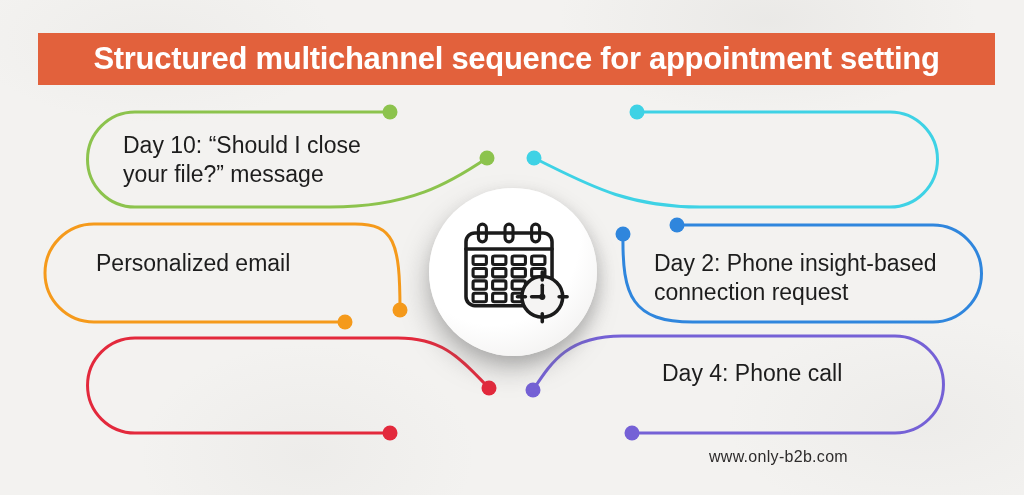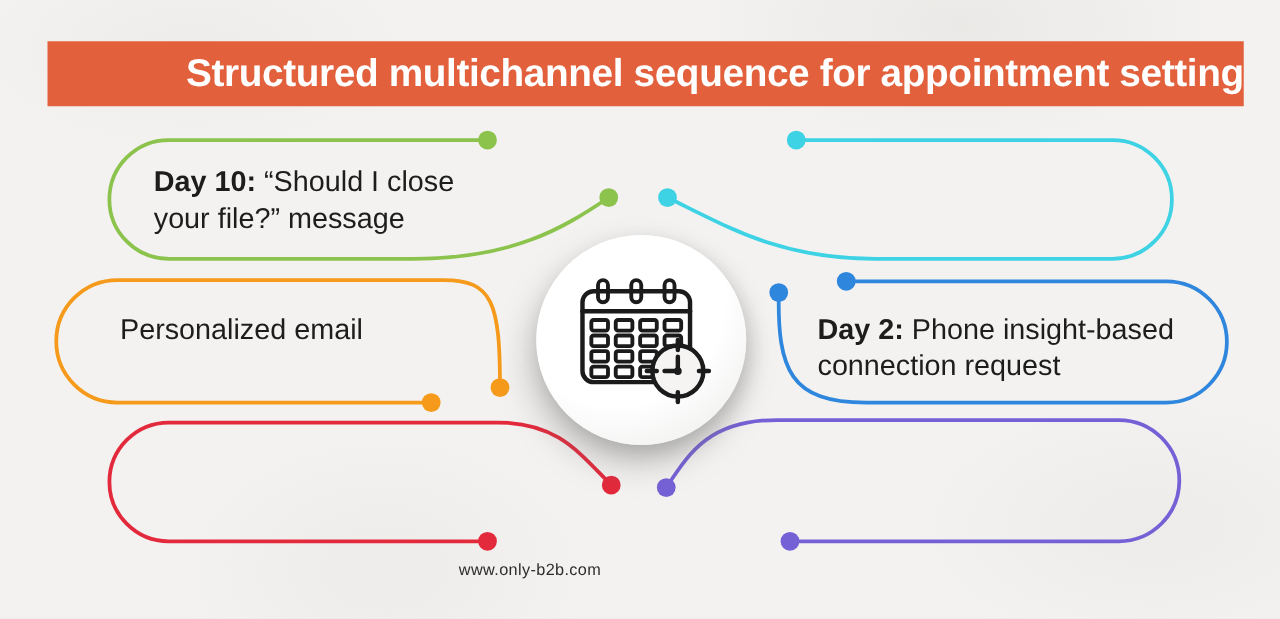--- a/index.html
+++ b/index.html
@@ -8,47 +8,47 @@
     position:relative; width:1024px; height:495px; overflow:hidden;
     background:
       radial-gradient(260px 120px at 15% 8%, rgba(190,188,184,.10), rgba(0,0,0,0) 70%),
       radial-gradient(300px 140px at 75% 4%, rgba(180,178,174,.14), rgba(0,0,0,0) 70%),
       radial-gradient(240px 160px at 30% 92%, rgba(185,183,179,.10), rgba(0,0,0,0) 70%),
       radial-gradient(280px 150px at 90% 85%, rgba(185,183,179,.10), rgba(0,0,0,0) 70%),
       #f3f2f0;
   }
   .banner{
     position:absolute; left:38px; top:33px; width:957px; height:52px;
-    display:flex; align-items:center; justify-content:flex-end;
+    display:flex; align-items:center; justify-content:center;
   }
   .banner h1{
     margin:0; color:#fff; font-size:31px; font-weight:700;
     letter-spacing:-.3px; white-space:nowrap;
   }
   .connectors{position:absolute; left:0; top:0; width:1024px; height:495px;}
   .connectors path{fill:none; stroke-width:3px; stroke-linecap:round;}
   .callout-text{
     position:absolute; color:#1d1d1d; font-size:23px; line-height:29px;
     white-space:nowrap;
   }
-  .callout-text .b{font-weight:700;margin-top:44px;}
+  .callout-text .b{font-weight:400;margin-top:44px;}
   .badge{
     position:absolute; left:429px; top:188px; width:168px; height:168px;
     border-radius:50%;
     background:radial-gradient(circle at 38% 30%, #ffffff 55%, #f1f0ef 86%, #e6e5e3 100%);
     box-shadow: -4px 14px 26px rgba(110,110,110,.40), 4px 6px 14px rgba(130,130,130,.28);
     display:flex; align-items:center; justify-content:center;
   }
   .badge svg{display:block;}
   .cal{stroke:#1b1b1b; fill:none; stroke-width:4; stroke-linecap:round; stroke-linejoin:round;}
   .cal-thin{stroke:#1b1b1b; fill:none; stroke-width:3.5;}
   .clock-face{fill:#f5f4f3; stroke:#1b1b1b; stroke-width:4;}
   .footer{
-    position:absolute; left:0; top:448px; width:848px; text-align:center;
-    color:#2e2c2c; font-size:13px; letter-spacing:.3px;
+    position:absolute; left:0; top:448px; width:848px; text-align:right;
+    color:#2e2c2c; font-size:16px; letter-spacing:.3px;
   }
 </style>
 </head>
 <body>
 
 <div class="stage">
 
   <div class="banner" style="background:#e2613c;">
     <h1>Structured multichannel sequence for appointment setting</h1>
   </div>
@@ -91,20 +91,21 @@
     <div><span class="b"></span><span>your file?” message</span></div>
   </div>
   <div class="callout-text" style="left:96px; top:249px;">
     <div><span class="b"></span><span>Personalized email</span></div>
   </div>
   <div class="callout-text" style="left:654px; top:249px;">
     <div><span class="b">Day 2:</span><span> Phone insight-based</span></div>
     <div><span class="b"></span><span>connection request</span></div>
   </div>
   <div class="callout-text" style="left:662px; top:359px;">
+    <div><span class="b">Day 4:</span><span> Phone call</span></div>
   </div>
 
   <div class="badge">
     <svg width="112" height="110" viewBox="0 0 126 124" xmlns="http://www.w3.org/2000/svg" aria-hidden="true">
 
       <rect class="cal-thin" x="24" y="8" width="9" height="20" rx="4.5"></rect>
       <rect class="cal-thin" x="54" y="8" width="9" height="20" rx="4.5"></rect>
       <rect class="cal-thin" x="84" y="8" width="9" height="20" rx="4.5"></rect>
 
       <rect class="cal" x="10" y="18" width="97" height="82" rx="10"></rect>

